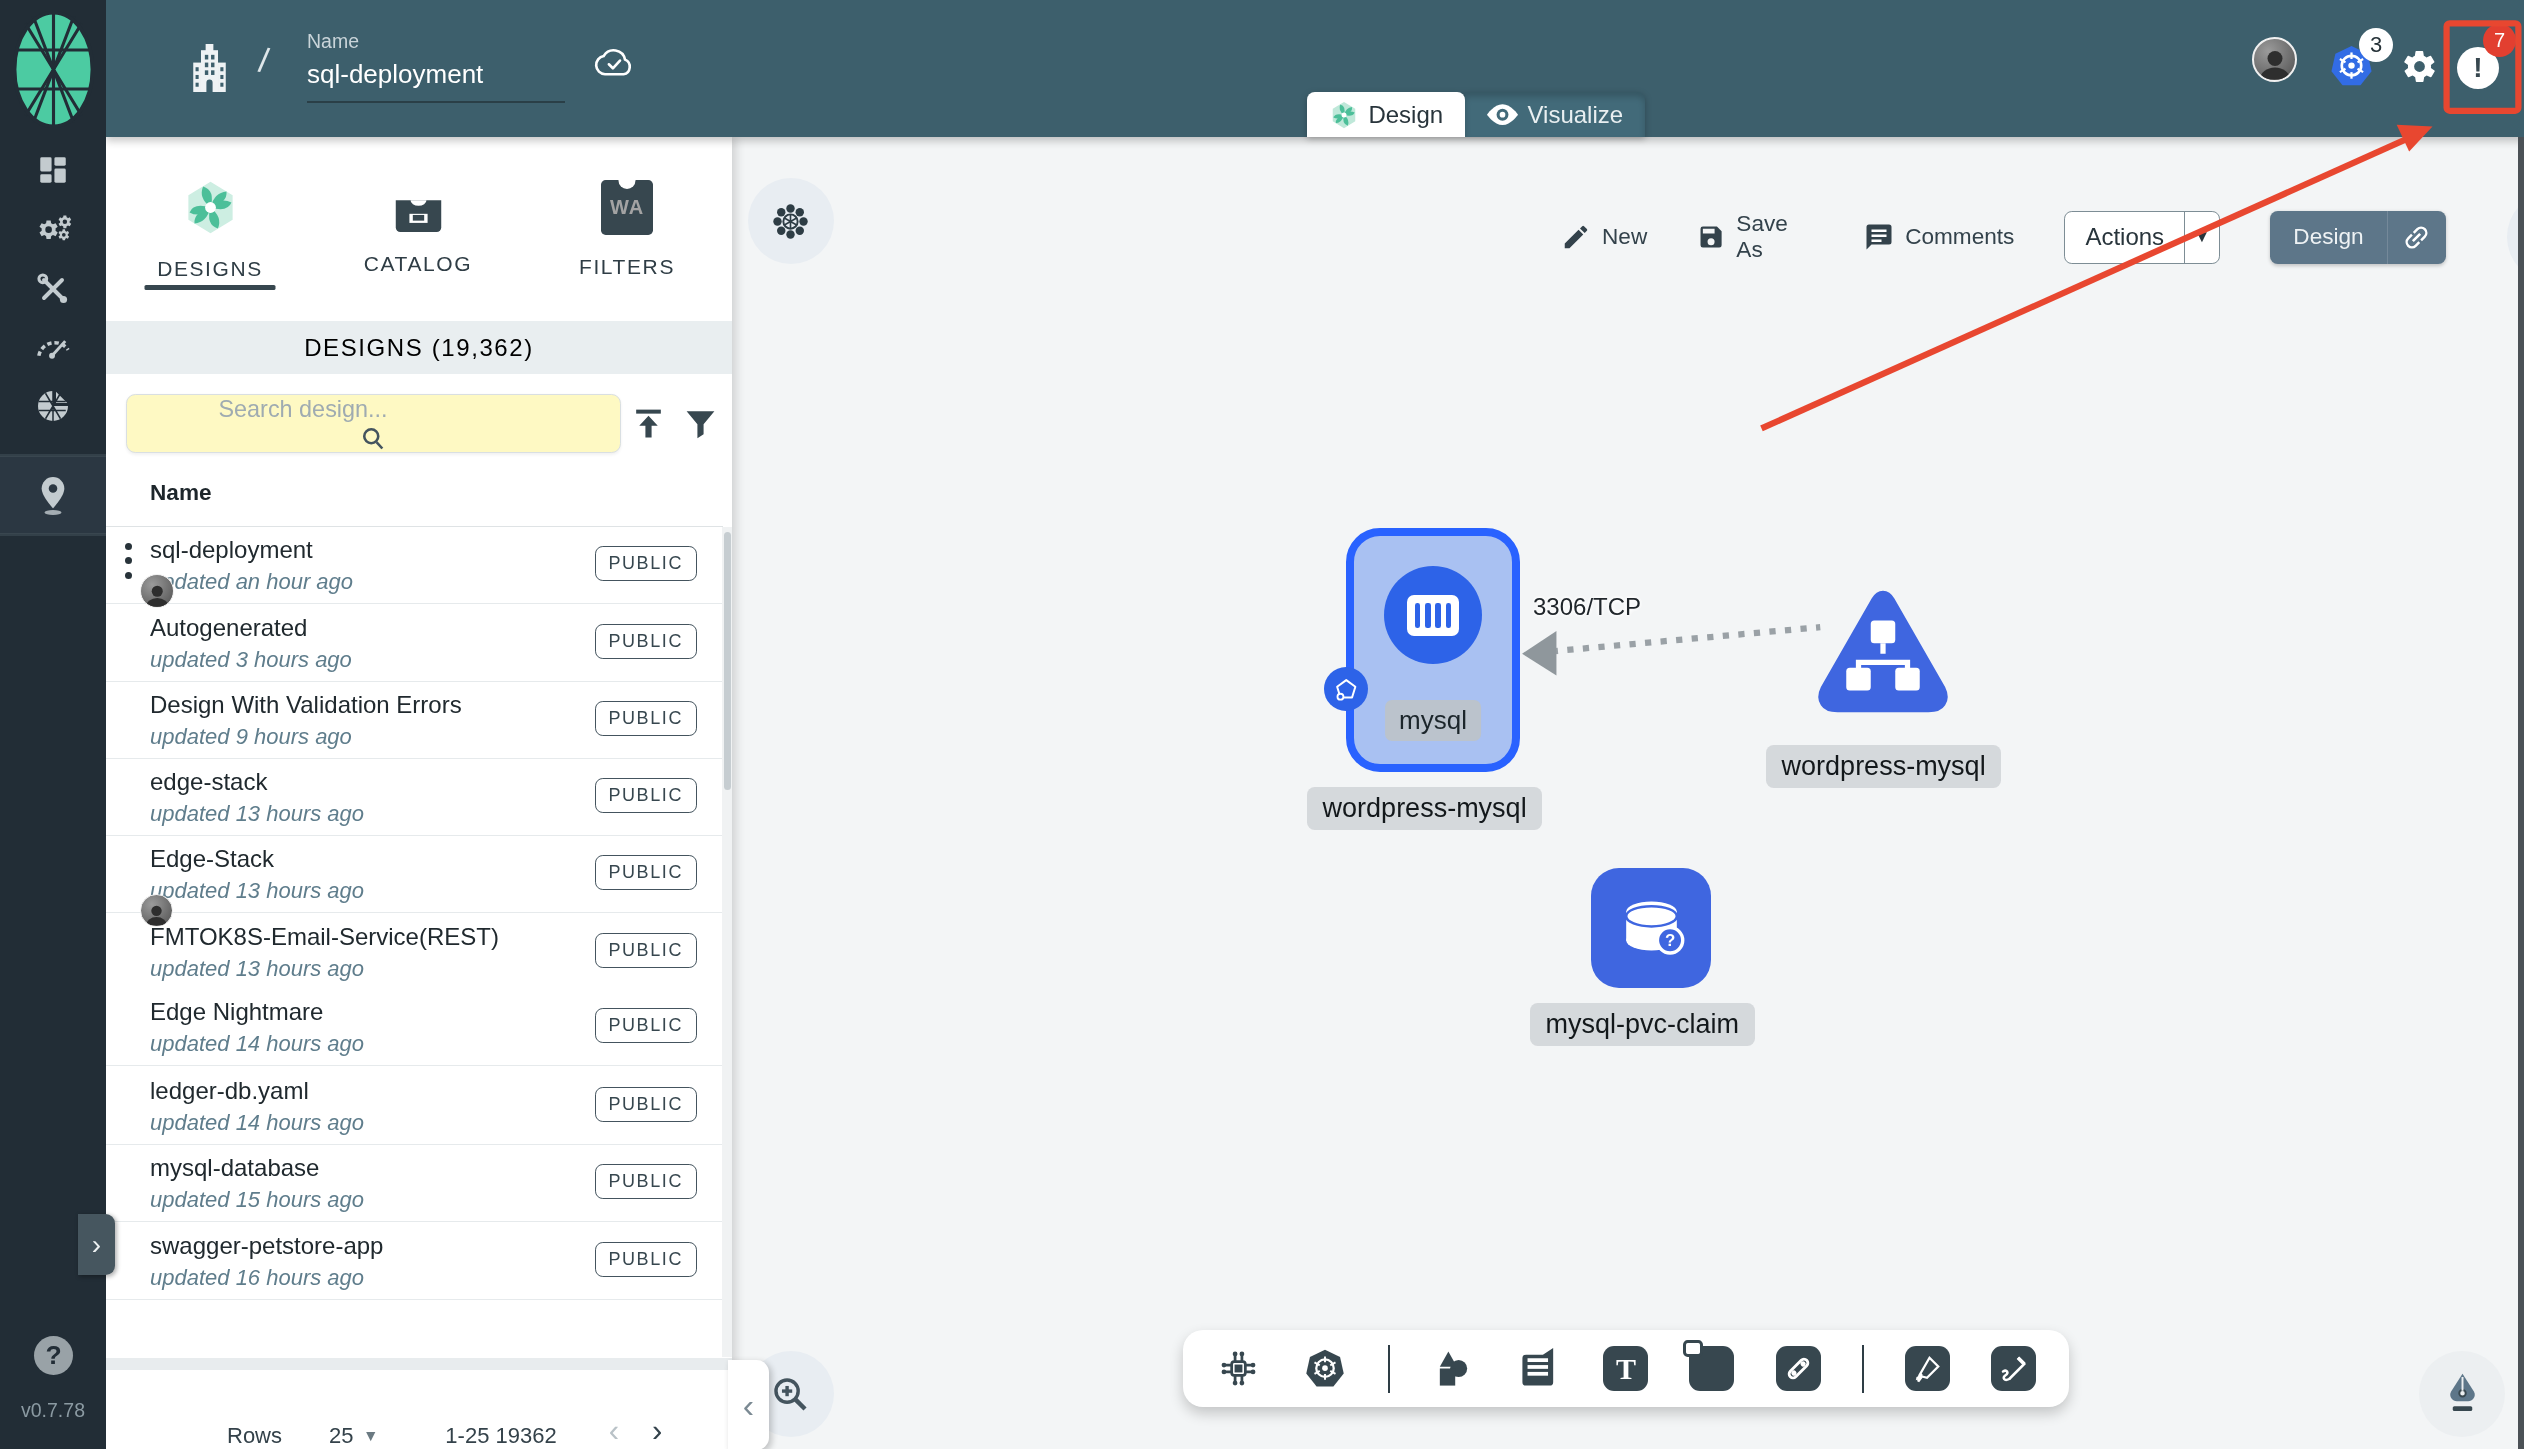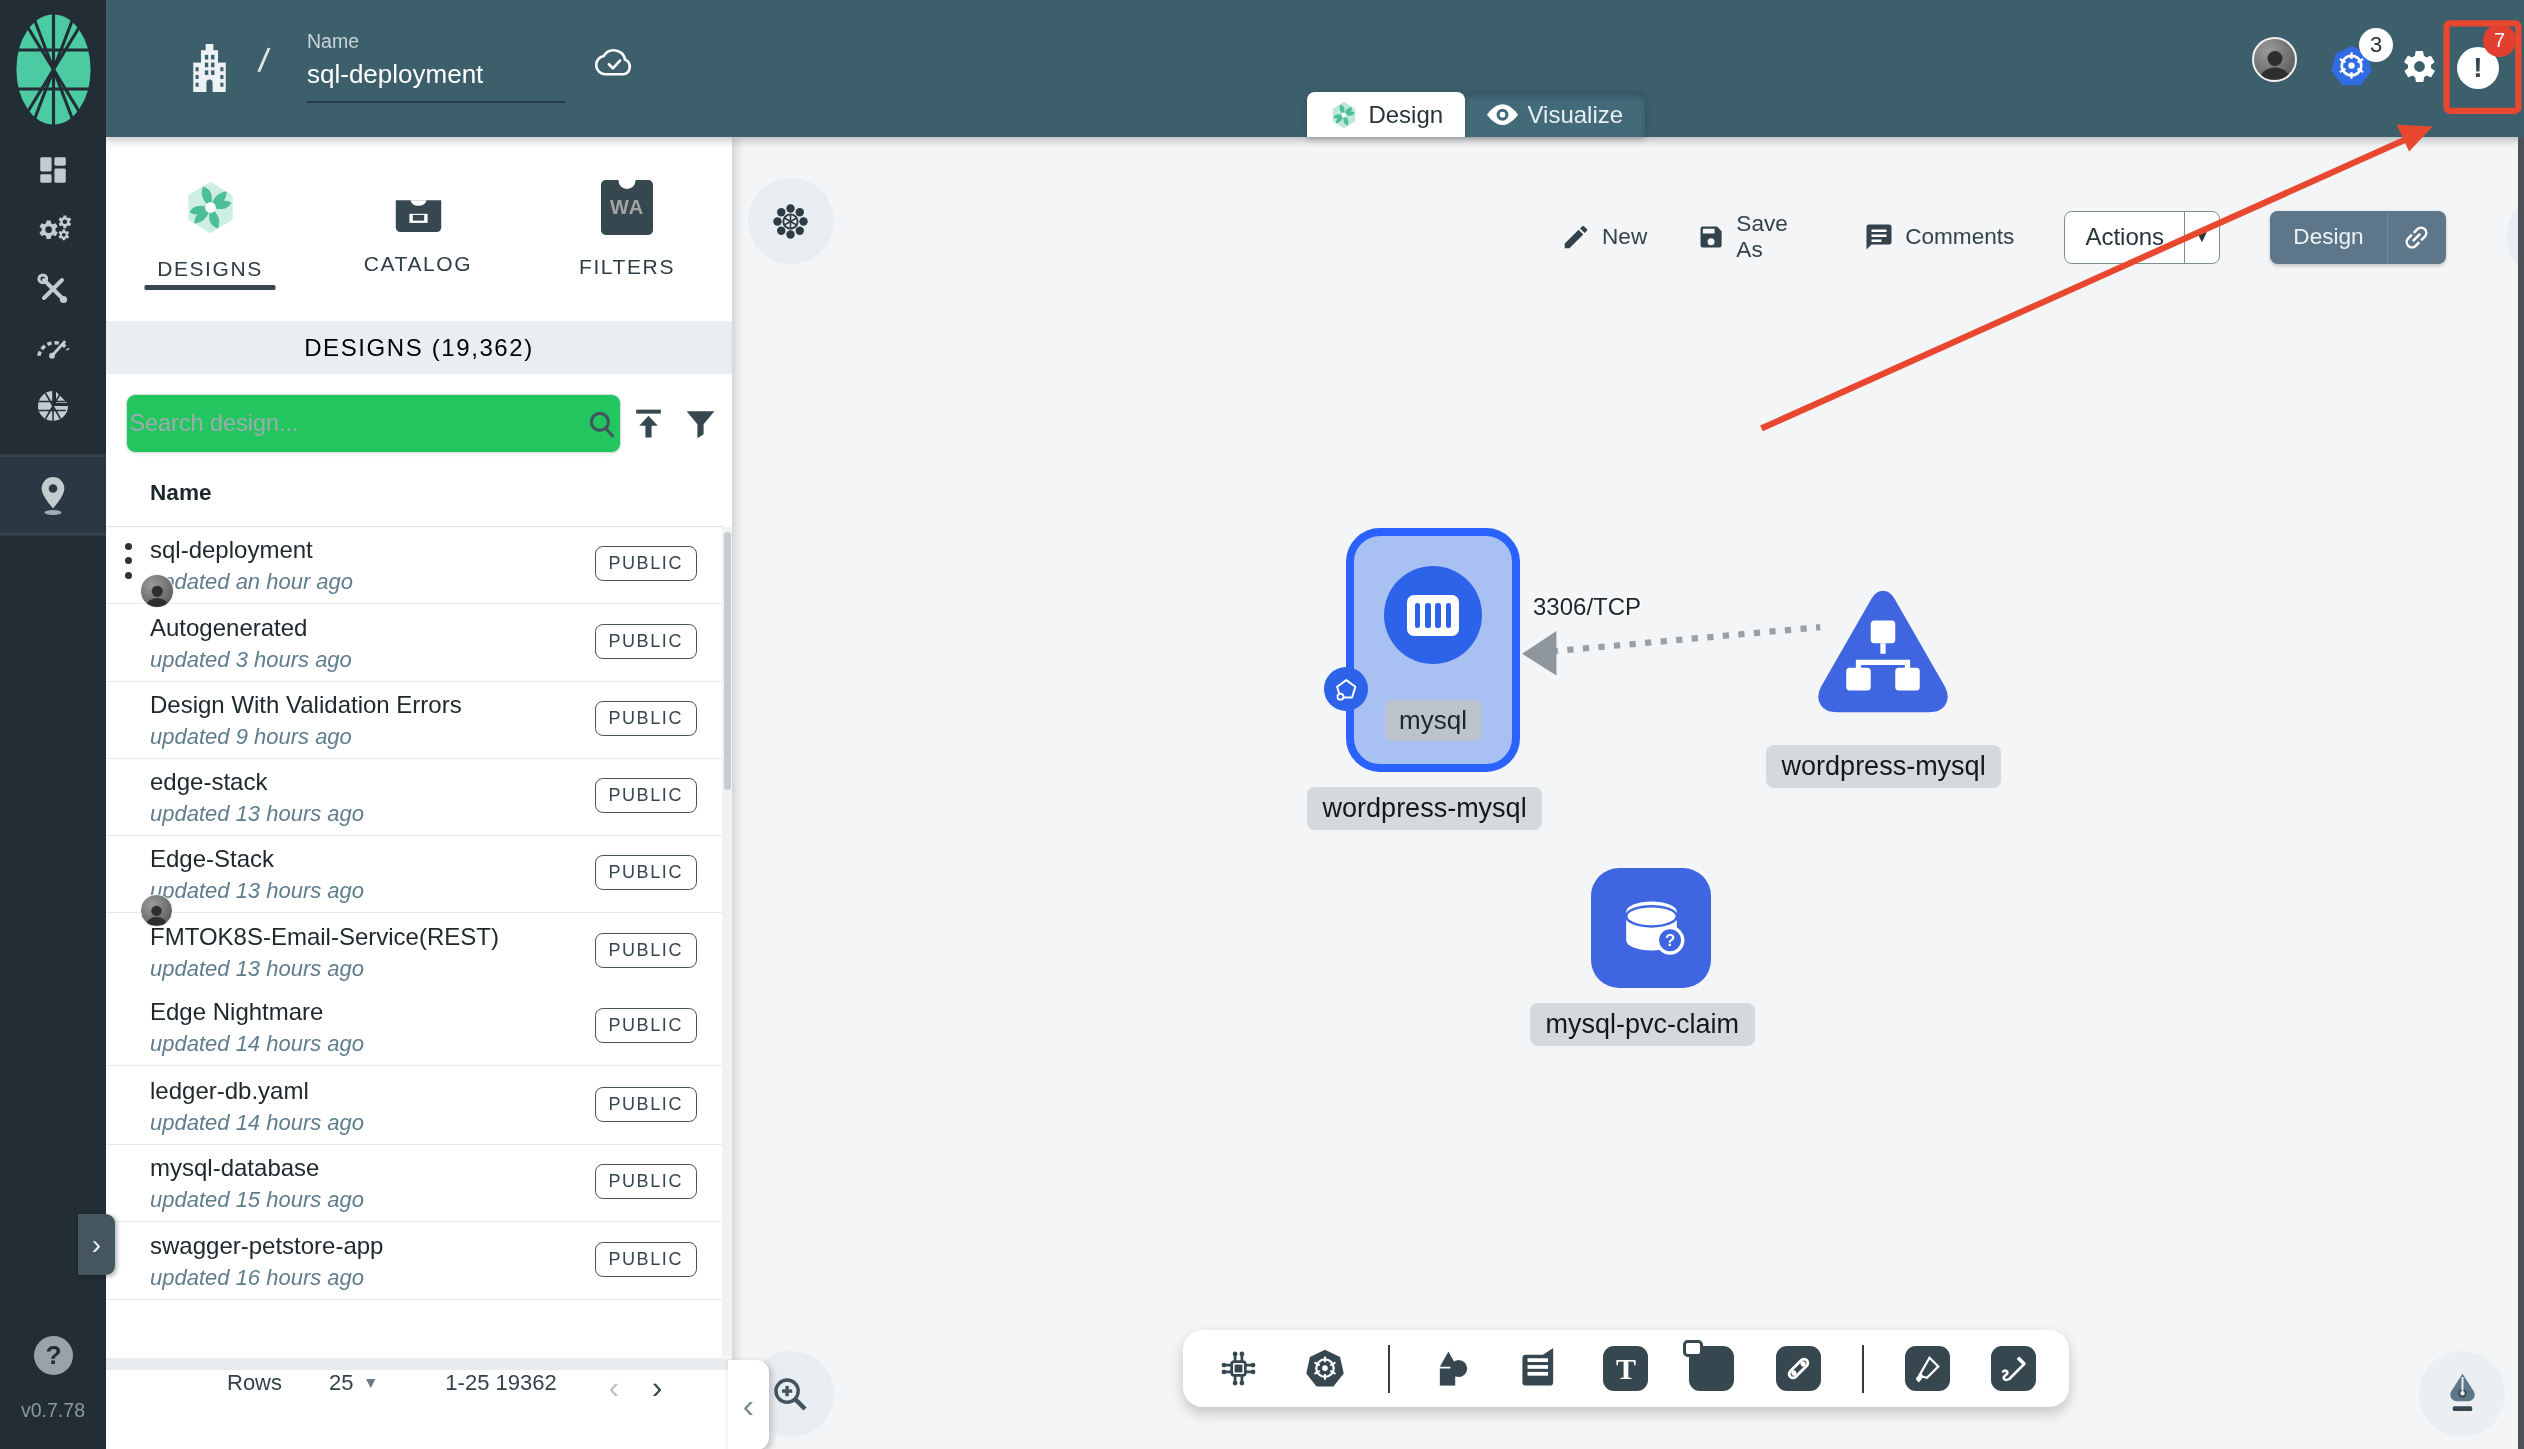--- a/index.html
+++ b/index.html
@@ -32,36 +32,36 @@
   .vtab{display:flex;align-items:center;justify-content:center;gap:9.4px;font-size:24px;padding:0 22px;cursor:pointer;}
   .vtab.active{background:#ffffff;color:#28343b;border-radius:7.8px 7.8px 0 0;}
   .vtab.inactive{background:#426a79;color:#e9eff1;border-radius:0 7.8px 0 0;box-shadow:inset 0 4.7px 6.2px rgba(0,0,0,.18);}
 
   
   .panel{left:106px;top:137px;width:626px;height:1312px;background:#ffffff;z-index:9;box-shadow:4.7px 0 9.4px rgba(0,0,0,.15);}
   .ptab{position:absolute;top:0;width:208px;height:184px;display:flex;flex-direction:column;align-items:center;justify-content:center;gap:20px;cursor:pointer;color:#2f3d45;}
   .ptab-label{font-size:21px;letter-spacing:1.6px;}
   .ptab-underline{position:absolute;left:50%;transform:translateX(-50%);bottom:31px;width:131px;height:5.5px;background:#37474f;border-radius:1.6px;}
   .section-bar{left:0;top:184px;width:626px;height:53px;background:#e9eef0;display:flex;align-items:center;justify-content:center;color:#000000;font-size:24px;letter-spacing:1.6px;}
-  .search-box{left:19.5px;top:257px;width:495px;height:59px;border:1.6px solid #d9dfe2;border-radius:9.4px;background:#22c55e;display:flex;align-items:center;padding:0 1px;box-shadow:0 1.6px 3.1px rgba(0,0,0,.06);}
+  .search-box{left:19.5px;top:257px;width:495px;height:59px;border:1.6px solid #d9dfe2;border-radius:9.4px;background:#fef9c3;display:flex;align-items:center;padding:0 1px;box-shadow:0 1.6px 3.1px rgba(0,0,0,.06);flex-direction:column;}
   .search-input{flex:1;border:none;outline:none;font-size:23.4px;color:#44535a;background:transparent;}
   .search-input::placeholder{color:#9fabb1;}
   .list-colhdr{left:44px;top:343px;font-size:22.6px;font-weight:bold;color:#1d262b;}
   .list-hdr-line{left:0;top:389px;width:617px;height:1.6px;background:#dfe3e5;}
   .drow{position:absolute;left:0;width:617px;height:77px;border-bottom:1.6px solid #e6eaec;cursor:pointer;background:#fff;}
   .drow-name{position:absolute;left:44px;top:9.4px;font-size:24px;color:#20292e;}
   .drow-upd{position:absolute;left:44px;top:42px;font-size:22px;font-style:italic;color:#5f7d8c;}
   .pub-badge{position:absolute;right:26.5px;top:19px;border:1.6px solid #44545e;border-radius:7.8px;color:#37474f;font-size:18px;letter-spacing:1.6px;padding:6.2px 12.5px;}
   .kebab{position:absolute;left:17px;top:15.6px;width:11px;display:flex;flex-direction:column;gap:7.8px;align-items:center;cursor:pointer;}
   .kebab i{width:7px;height:7px;border-radius:50%;background:#28333a;}
   .row-avatar{position:absolute;left:34px;top:47px;width:34px;height:34px;z-index:3;}
   .pscroll{left:616px;top:390px;width:10px;height:830px;background:#f0f2f3;}
   .pscroll-thumb{position:absolute;left:1.6px;top:4.7px;width:7px;height:258px;background:#c6cdd1;border-radius:3.9px;}
   .gap-strip{left:0;top:1221px;width:626px;height:12.5px;background:#e8ecee;}
-  .pag-bar{left:0;top:1233px;width:626px;height:79px;background:#fff;display:flex;align-items:flex-start;color:#34424a;font-size:22px;}
+  .pag-bar{left:0;top:1233px;width:626px;height:79px;background:#fff;display:flex;align-items:flex-end;color:#34424a;font-size:22px;}
   .collapse-tab{left:728px;top:1360px;width:41px;height:90px;background:#fff;border-radius:0 12.5px 12.5px 0;box-shadow:2.3px 2.3px 6.2px rgba(0,0,0,.2);display:flex;align-items:center;justify-content:center;color:#7b8a93;font-size:34px;z-index:15;cursor:pointer;}
 
   
   .canvas{left:732px;top:137px;width:1787px;height:1312px;background:#f3f5f6;overflow:hidden;}
   .circ-btn{position:absolute;border-radius:50%;background:#e8edf2;display:flex;align-items:center;justify-content:center;cursor:pointer;}
   .act-item{display:flex;align-items:center;gap:11px;color:#33424b;font-size:22.6px;cursor:pointer;}
   .actions-btn{display:flex;align-items:stretch;border:1.6px solid #7d8d95;border-radius:7.8px;background:#fff;height:53px;overflow:hidden;cursor:pointer;}
   .actions-main{display:flex;align-items:center;padding:0 20px;font-size:24px;color:#28343b;}
   .actions-arrow{display:flex;align-items:center;justify-content:center;width:44px;border-left:1.6px solid #7d8d95;color:#28343b;font-size:17px;}
   .share-btn{display:flex;align-items:stretch;background:#5d7689;border-radius:7.8px;height:53px;overflow:hidden;cursor:pointer;box-shadow:0 1.6px 3.9px rgba(0,0,0,.2);}

